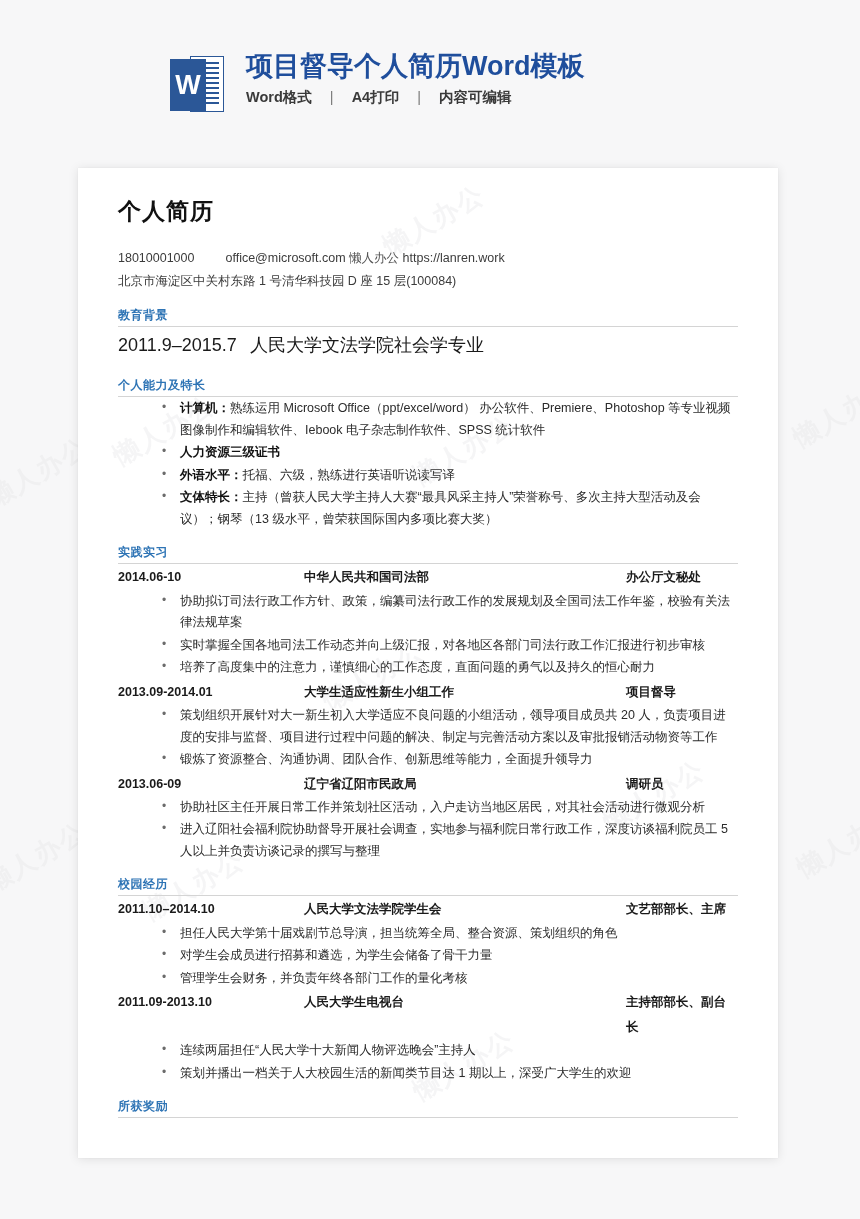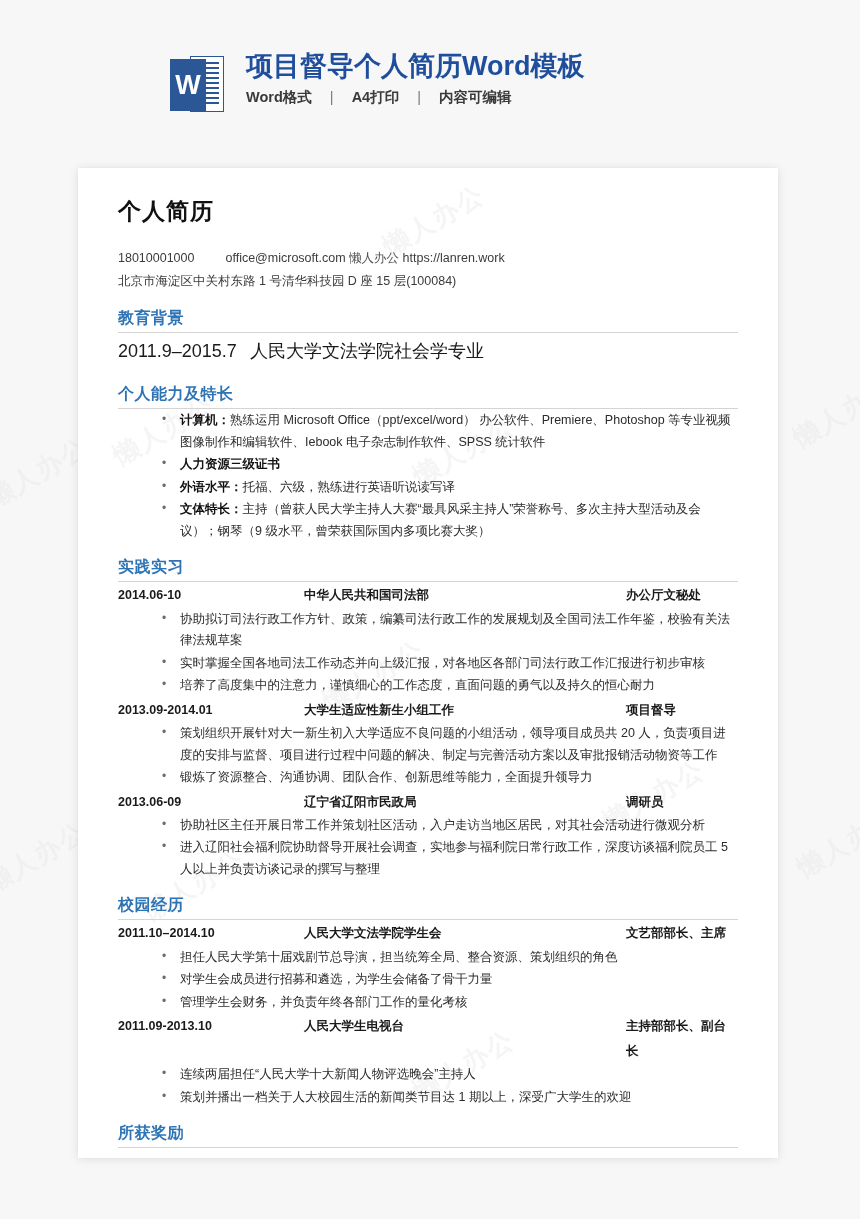--- a/index.html
+++ b/index.html
@@ -138,21 +138,21 @@
     line-height: 1.85;
     white-space: nowrap;
   }
   .contact-line .gap { display: inline-block; width: 24px; }
   .contact-line .muted { color: #555; }
 
   .sec {
     margin-top: 13px;
   }
   .sec-head {
-    font-size: 16px;
+    font-size: 12px;
     font-weight: 700;
     color: #2e74b5;
     padding-bottom: 2px;
     border-bottom: 1.2px solid #d4d4d4;
     letter-spacing: 0.5px;
     line-height: 1.5;
   }
 
   .row {
     display: flex;
@@ -271,21 +271,21 @@
             <span class="c-date">2011.9–2015.7</span>
             <span class="c-major">人民大学文法学院社会学专业</span>
           </div>
         </div>
         <div class="sec">
           <div class="sec-head">个人能力及特长</div>
           <ul class="blist">
             <li><b>计算机：</b><span>熟练运用 Microsoft Office（ppt/excel/word） 办公软件、Premiere、Photoshop 等专业视频图像制作和编辑软件、Iebook 电子杂志制作软件、SPSS 统计软件</span></li>
             <li><span style="font-weight: 700; color: rgb(17, 17, 17);">人力资源三级证书</span></li>
             <li><b>外语水平：</b><span>托福、六级，熟练进行英语听说读写译</span></li>
-            <li><b>文体特长：</b><span>主持（曾获人民大学主持人大赛“最具风采主持人”荣誉称号、多次主持大型活动及会议）；钢琴（9 级水平，曾荣获国际国内多项比赛大奖）</span></li>
+            <li><b>文体特长：</b><span>主持（曾获人民大学主持人大赛“最具风采主持人”荣誉称号、多次主持大型活动及会议）；钢琴（13 级水平，曾荣获国际国内多项比赛大奖）</span></li>
           </ul>
         </div>
         <div class="sec">
           <div class="sec-head">实践实习</div>
           <div class="row">
             <span class="c-date">2014.06-10</span>
             <span class="c-org">中华人民共和国司法部</span>
             <span class="c-role">办公厅文秘处</span>
           </div>
           <ul class="blist">

